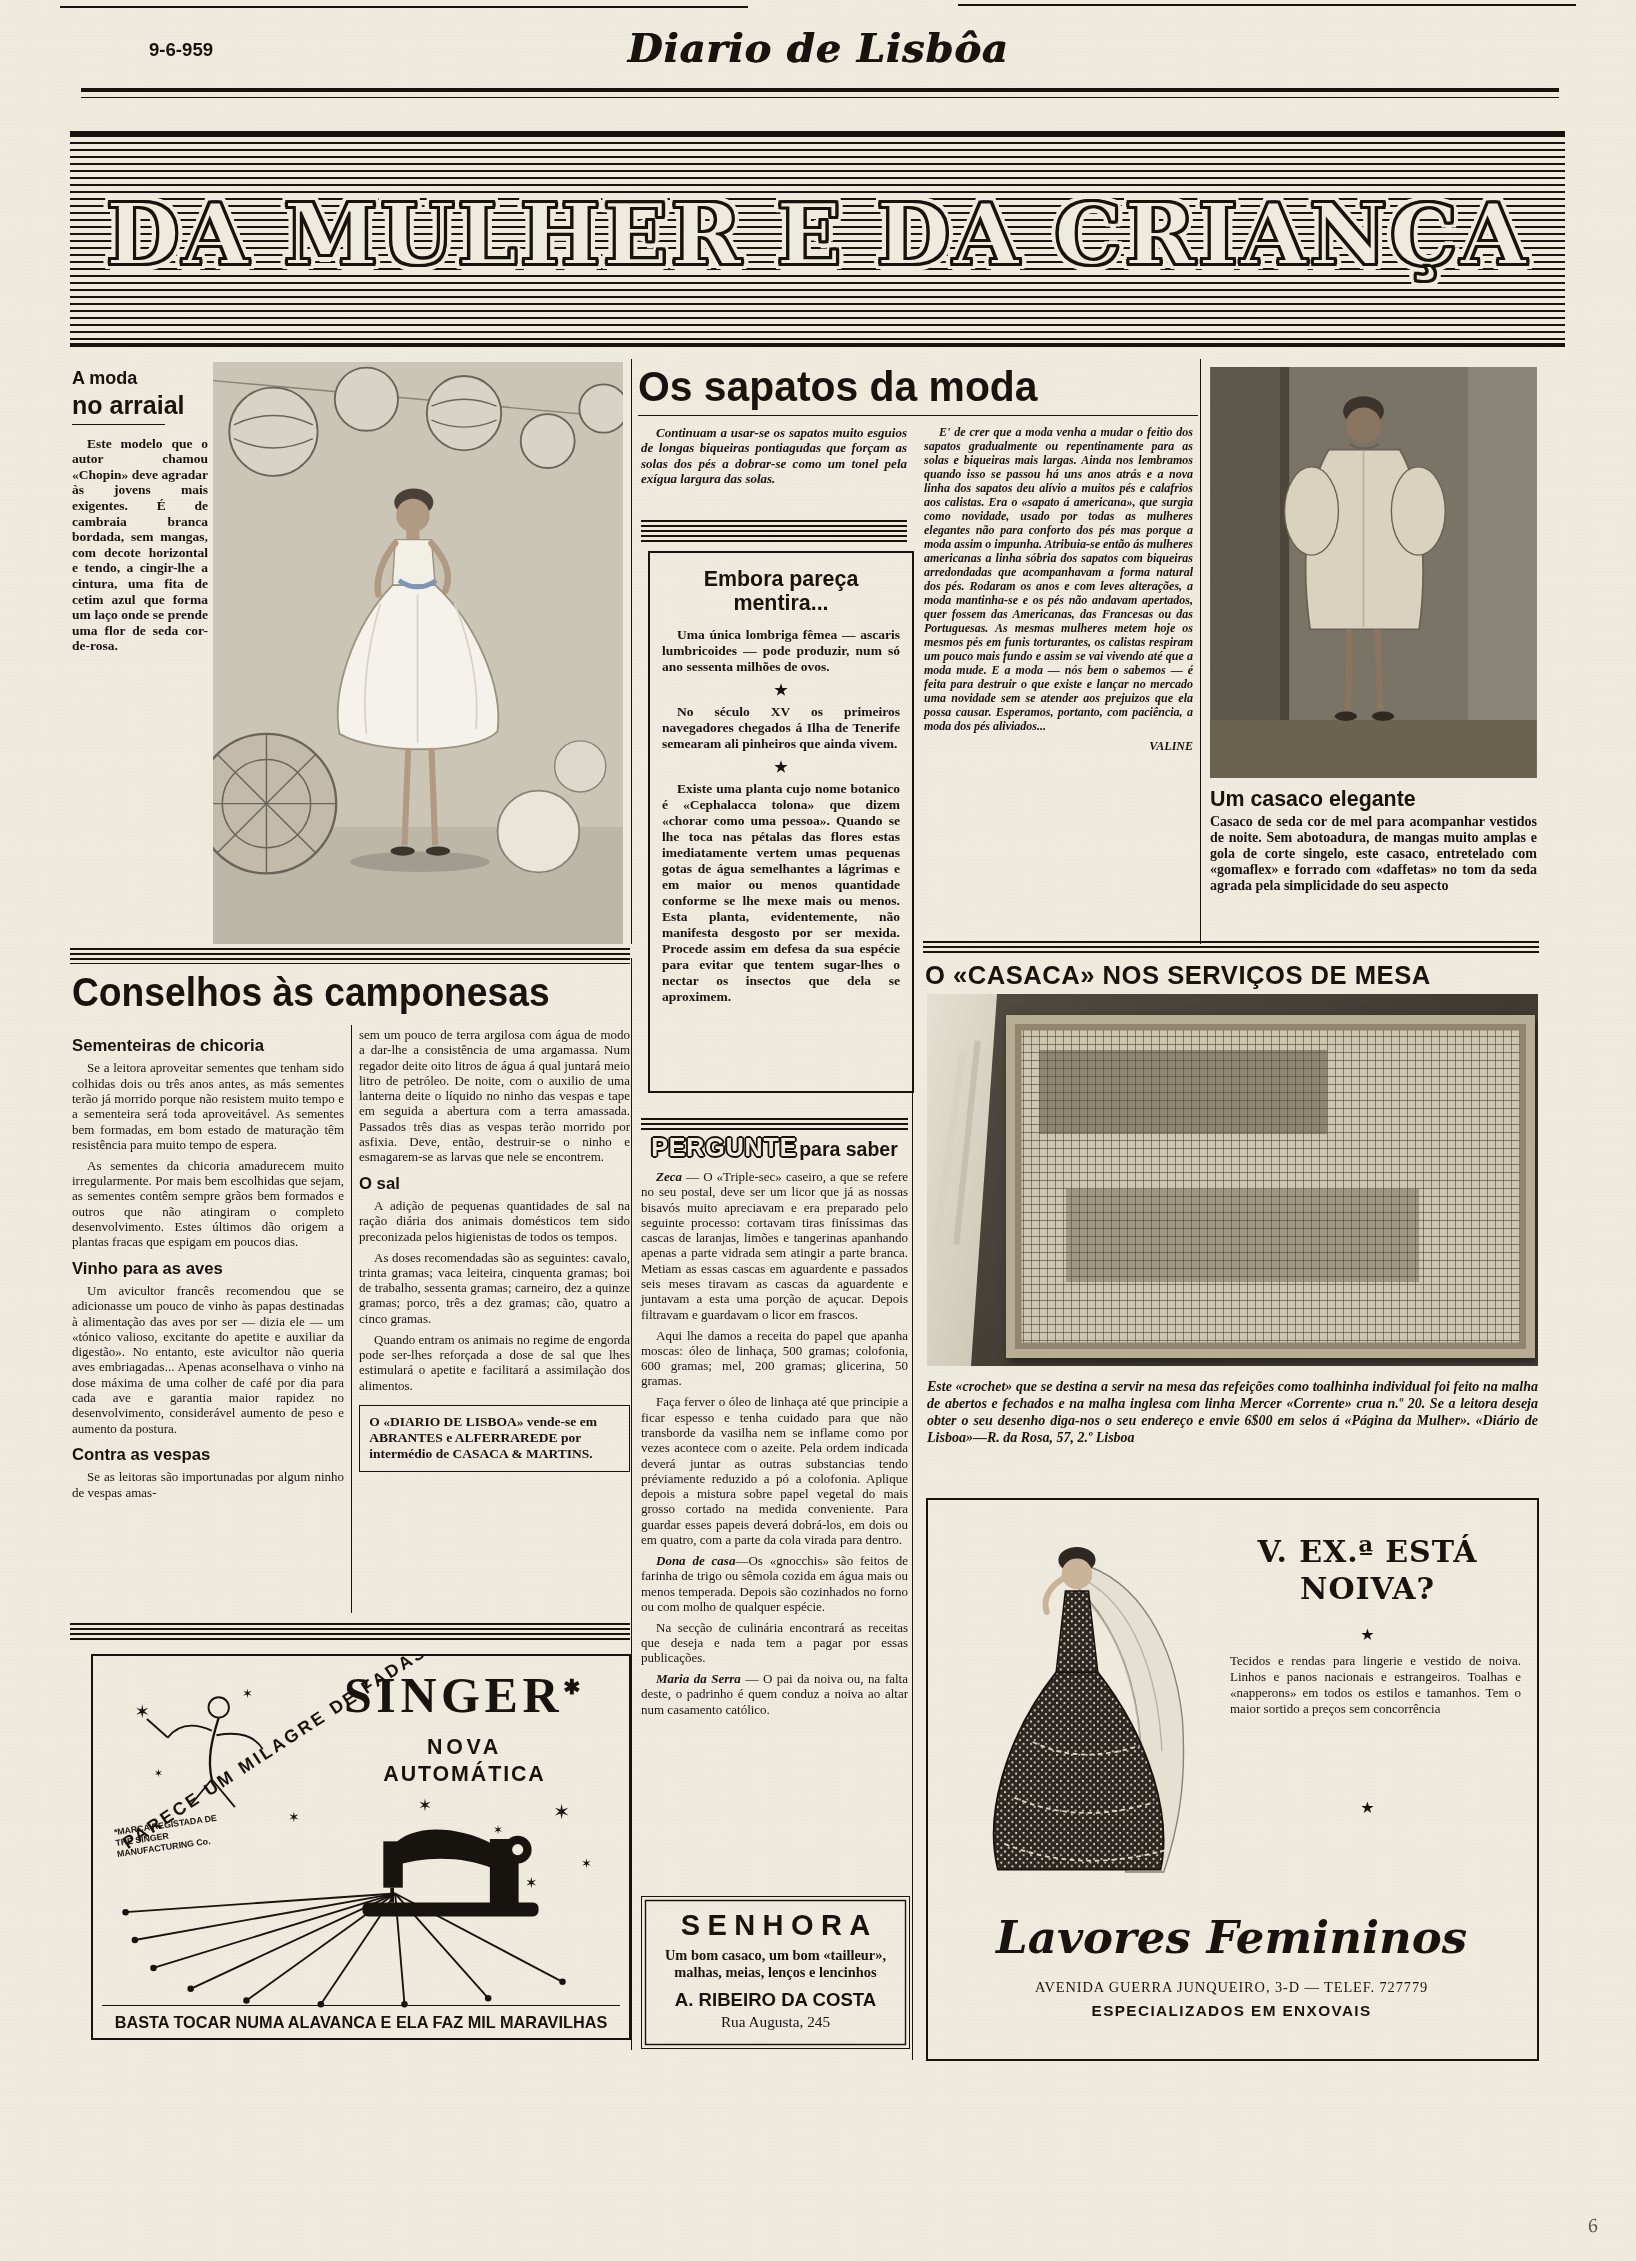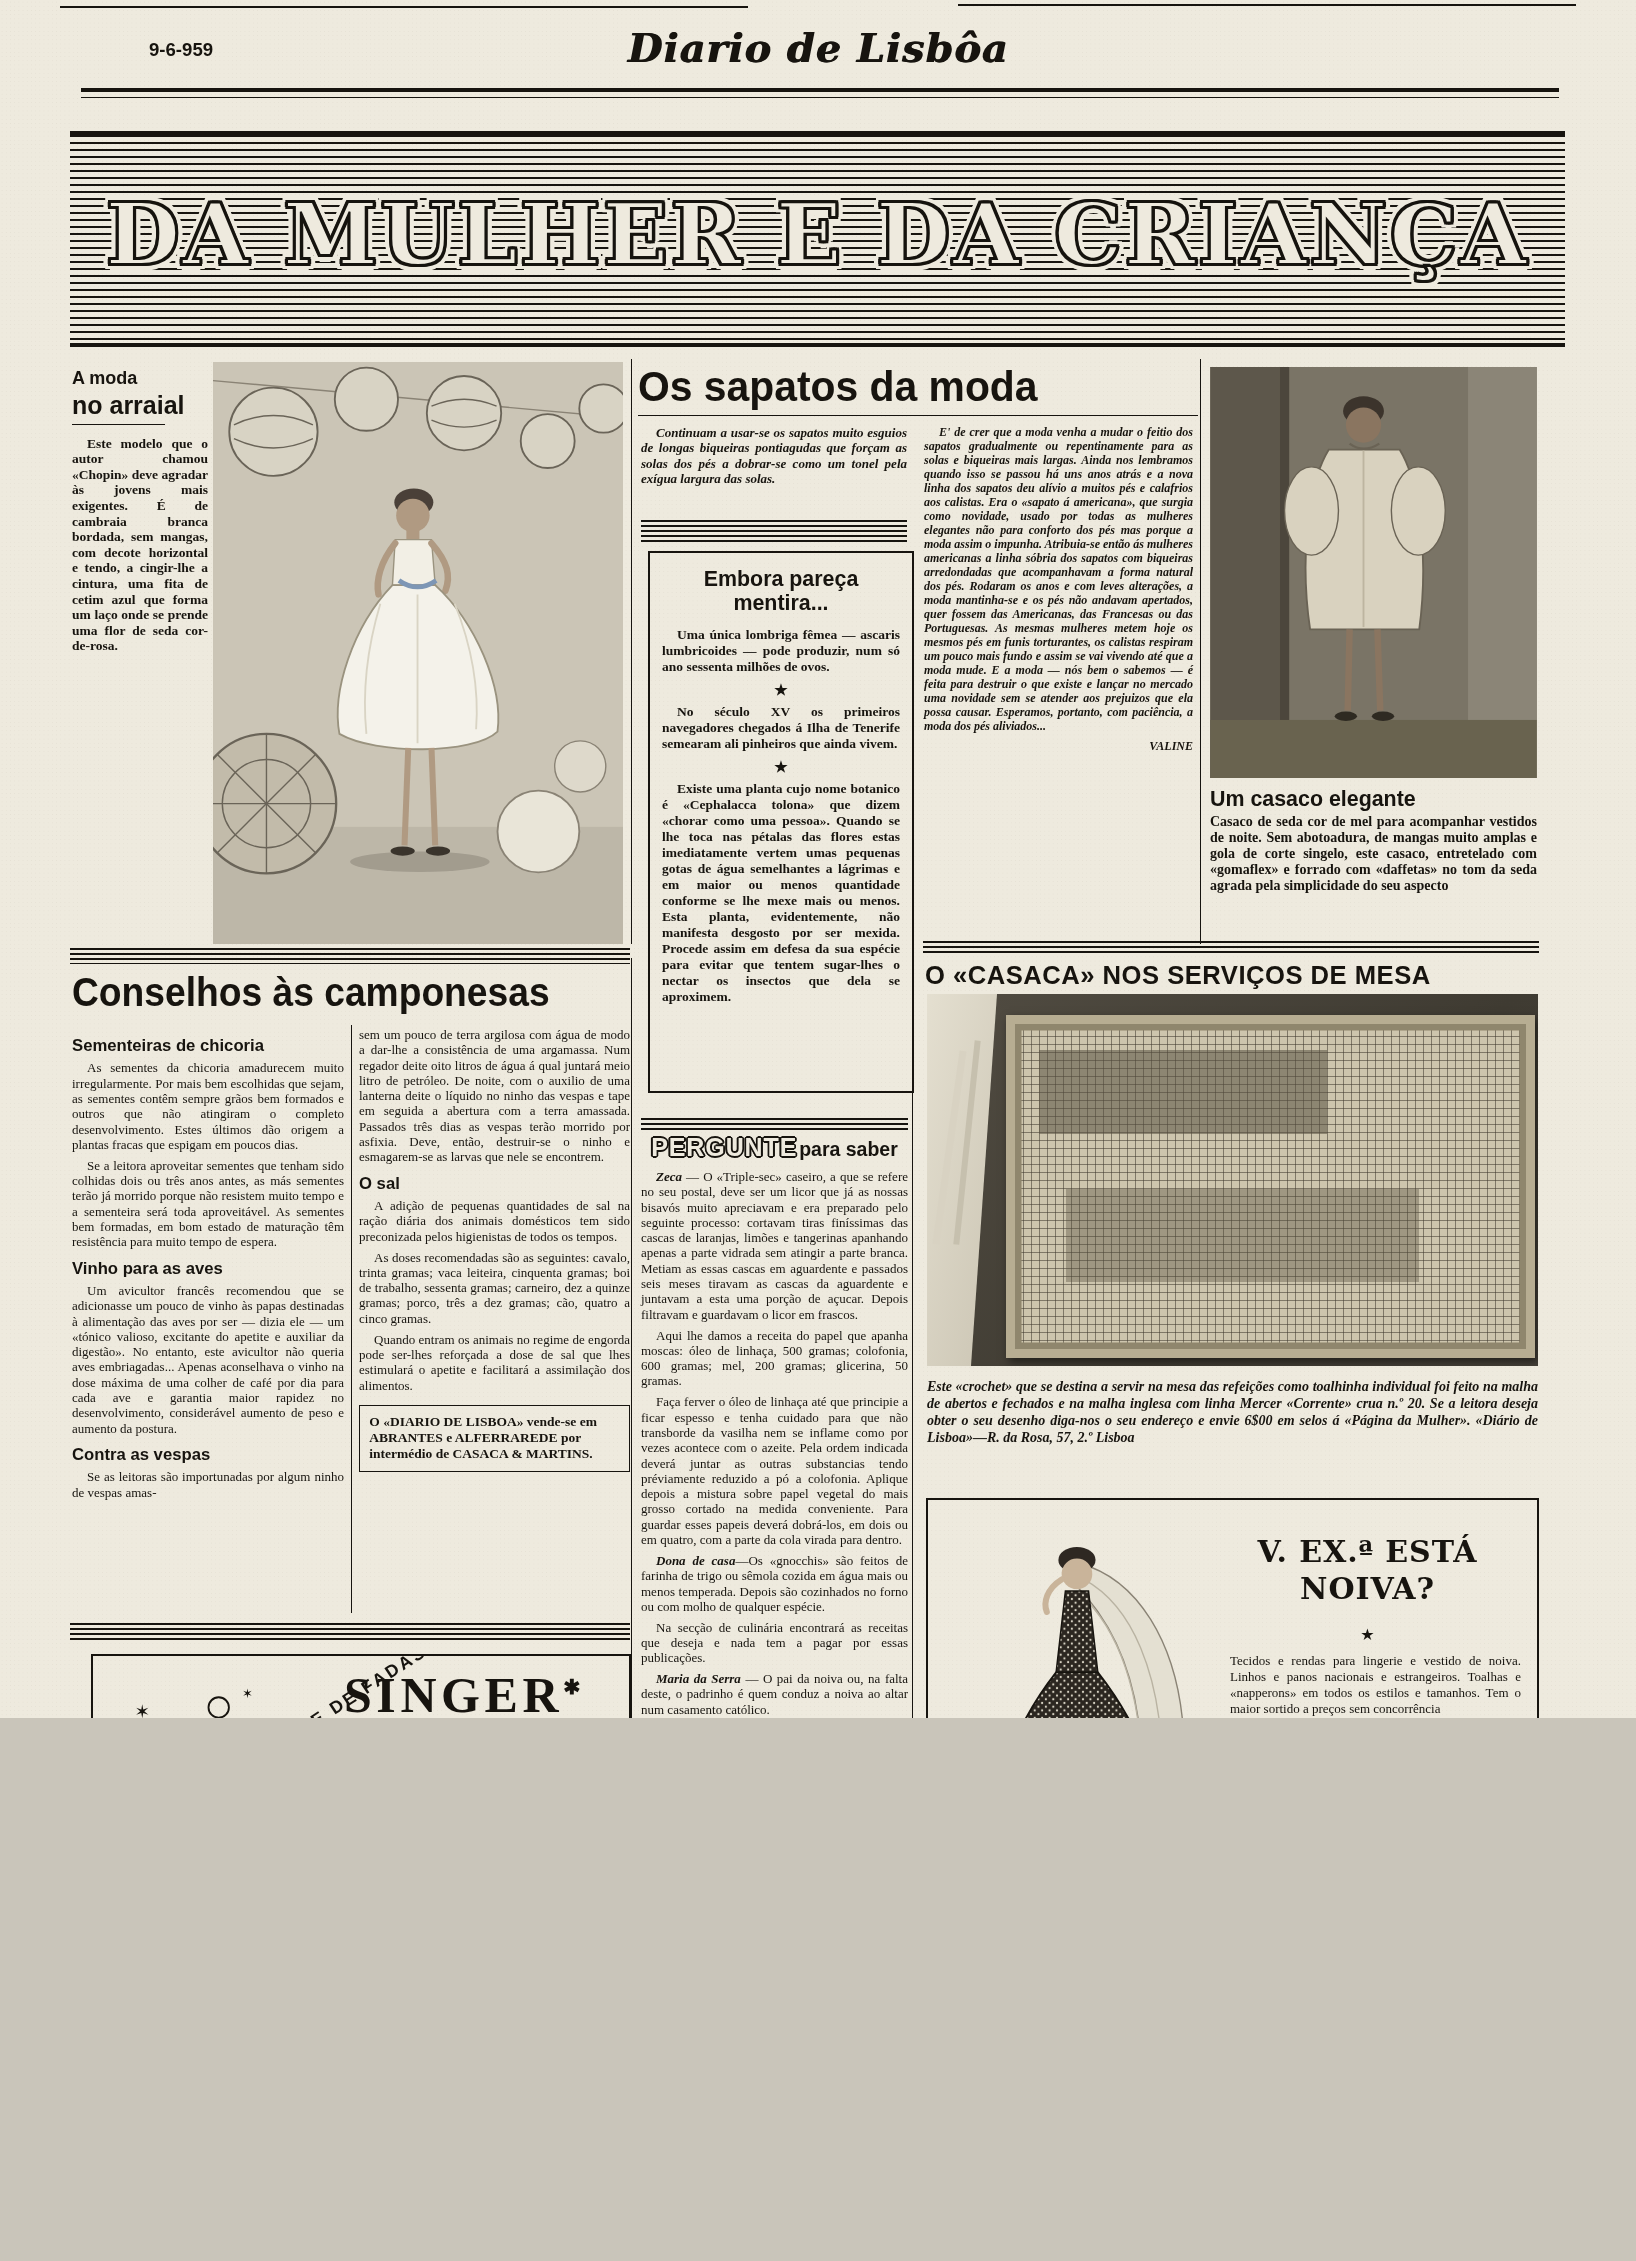--- a/index.html
+++ b/index.html
@@ -1,18 +1,18 @@
 <!DOCTYPE html>
 <html style="font-size:7.4px"><head>
 <meta charset="utf-8">
 <style>
   html,body { margin:0; padding:0; }
   body { background:#c9c5ba; }
   .page {
-    position:relative; width:1636px; height:1718px; margin:0 auto;
+    position:relative; width:1636px; height:2261px; margin:0 auto;
     background:#eeeade;
     background-image: radial-gradient(rgba(60,50,30,.05) 0.5px, transparent 0.5px);
     background-size: 4.2px 4.2px;
     font-family:"Liberation Serif", serif;
     color:#17140f; overflow:hidden;
   }
   .abs { position:absolute; }
   .stripes { background: repeating-linear-gradient(180deg, #17140f 0 1.9px, rgba(0,0,0,0) 1.9px 5.1px); }
   .vrule { position:absolute; width:1.4px; background:#17140f; }
   .hrule { position:absolute; background:#17140f; }
@@ -173,22 +173,22 @@
     <p style="text-indent:0;">Casaco de seda cor de mel para acompanhar vestidos de noite. Sem abotoadura, de mangas muito amplas e gola de corte singelo, este casaco, entretelado com «gomaflex» e forrado com «daffetas» no tom da seda agrada pela simplicidade do seu aspecto</p>
   </div>
 
   <div class="abs stripes" style="left:70px; top:948px; width:560px; height:16px;"></div>
   <div class="abs stripes" style="left:923px; top:941px; width:616px; height:14px;"></div>
 
   <div class="abs headline" style="left:72px; top:971px; font-size:40px; line-height:43px; transform:scaleX(0.93); transform-origin:left;">Conselhos às camponesas</div>
 
   <div class="abs art just" style="left:72px; top:1027px; width:272px; font-size:13px; line-height:15.3px;">
     <div class="subhead">Sementeiras de chicoria</div>
+    <p>Se a leitora aproveitar sementes que tenham sido colhidas dois ou três anos antes, as más sementes terão já morrido porque não resistem muito tempo e a sementeira será toda aproveitável. As sementes bem formadas, em bom estado de maturação têm resistência para muito tempo de espera.</p>
     <p>As sementes da chicoria amadurecem muito irregularmente. Por mais bem escolhidas que sejam, as sementes contêm sempre grãos bem formados e outros que não atingiram o completo desenvolvimento. Estes últimos dão origem a plantas fracas que espigam em poucos dias.</p>
-    <p>Se a leitora aproveitar sementes que tenham sido colhidas dois ou três anos antes, as más sementes terão já morrido porque não resistem muito tempo e a sementeira será toda aproveitável. As sementes bem formadas, em bom estado de maturação têm resistência para muito tempo de espera.</p>
     <div class="subhead">Vinho para as aves</div>
     <p>Um avicultor francês recomendou que se adicionasse um pouco de vinho às papas destinadas à alimentação das aves por ser — dizia ele — um «tónico valioso, excitante do apetite e auxiliar da digestão». No entanto, este avicultor não queria aves embriagadas... Apenas aconselhava o vinho na dose máxima de uma colher de café por dia para cada ave e garantia maior rapidez no desenvolvimento, considerável aumento de peso e aumento da postura.</p>
     <div class="subhead">Contra as vespas</div>
     <p>Se as leitoras são importunadas por algum ninho de vespas amas-</p>
   </div>
 
   <div class="abs art just" style="left:359px; top:1027px; width:271px; font-size:13px; line-height:15.3px;">
     <p style="text-indent:0;">sem um pouco de terra argilosa com água de modo a dar-lhe a consistência de uma argamassa. Num regador deite oito litros de água á qual juntará meio litro de petróleo. De noite, com o auxilio de uma lanterna deite o líquido no ninho das vespas e tape em seguida a abertura com a terra amassada. Passados três dias as vespas terão morrido por asfixia. Deve, então, destruir-se o ninho e esmagarem-se as larvas que nele se encontrem.</p>
     <div class="subhead">O sal</div>
     <p>A adição de pequenas quantidades de sal na ração diária dos animais domésticos tem sido preconizada pelos higienistas de todos os tempos.</p>

